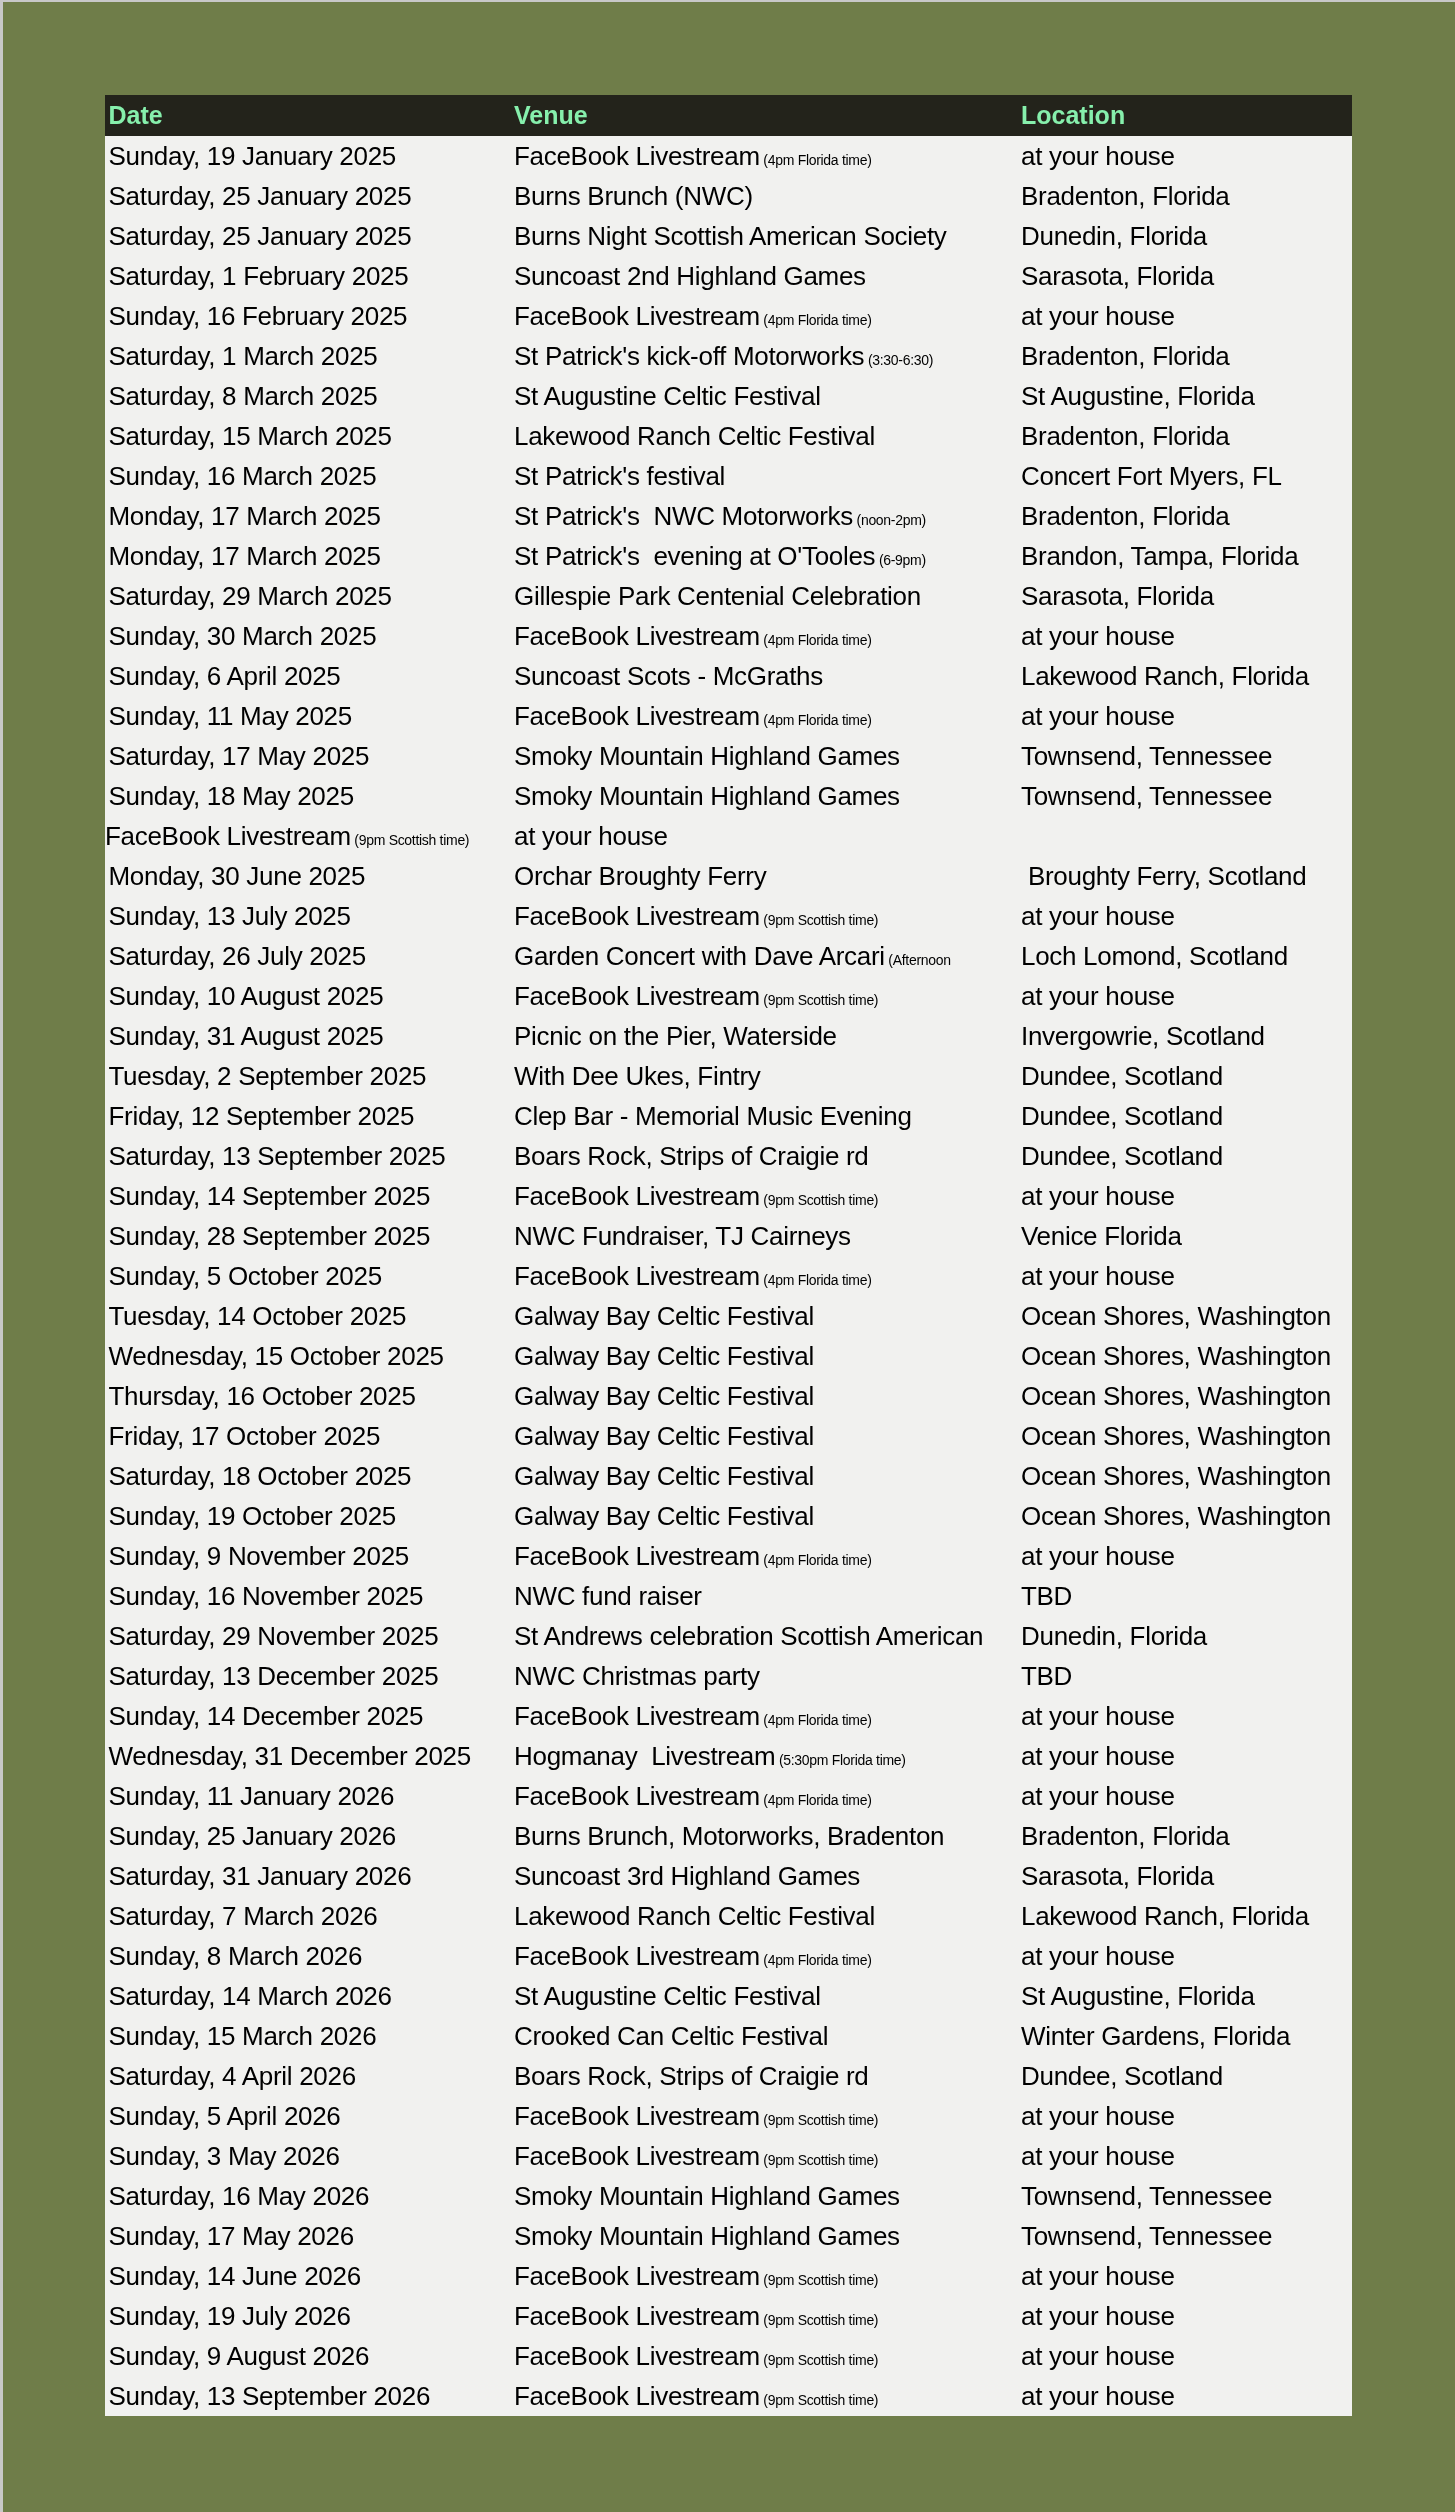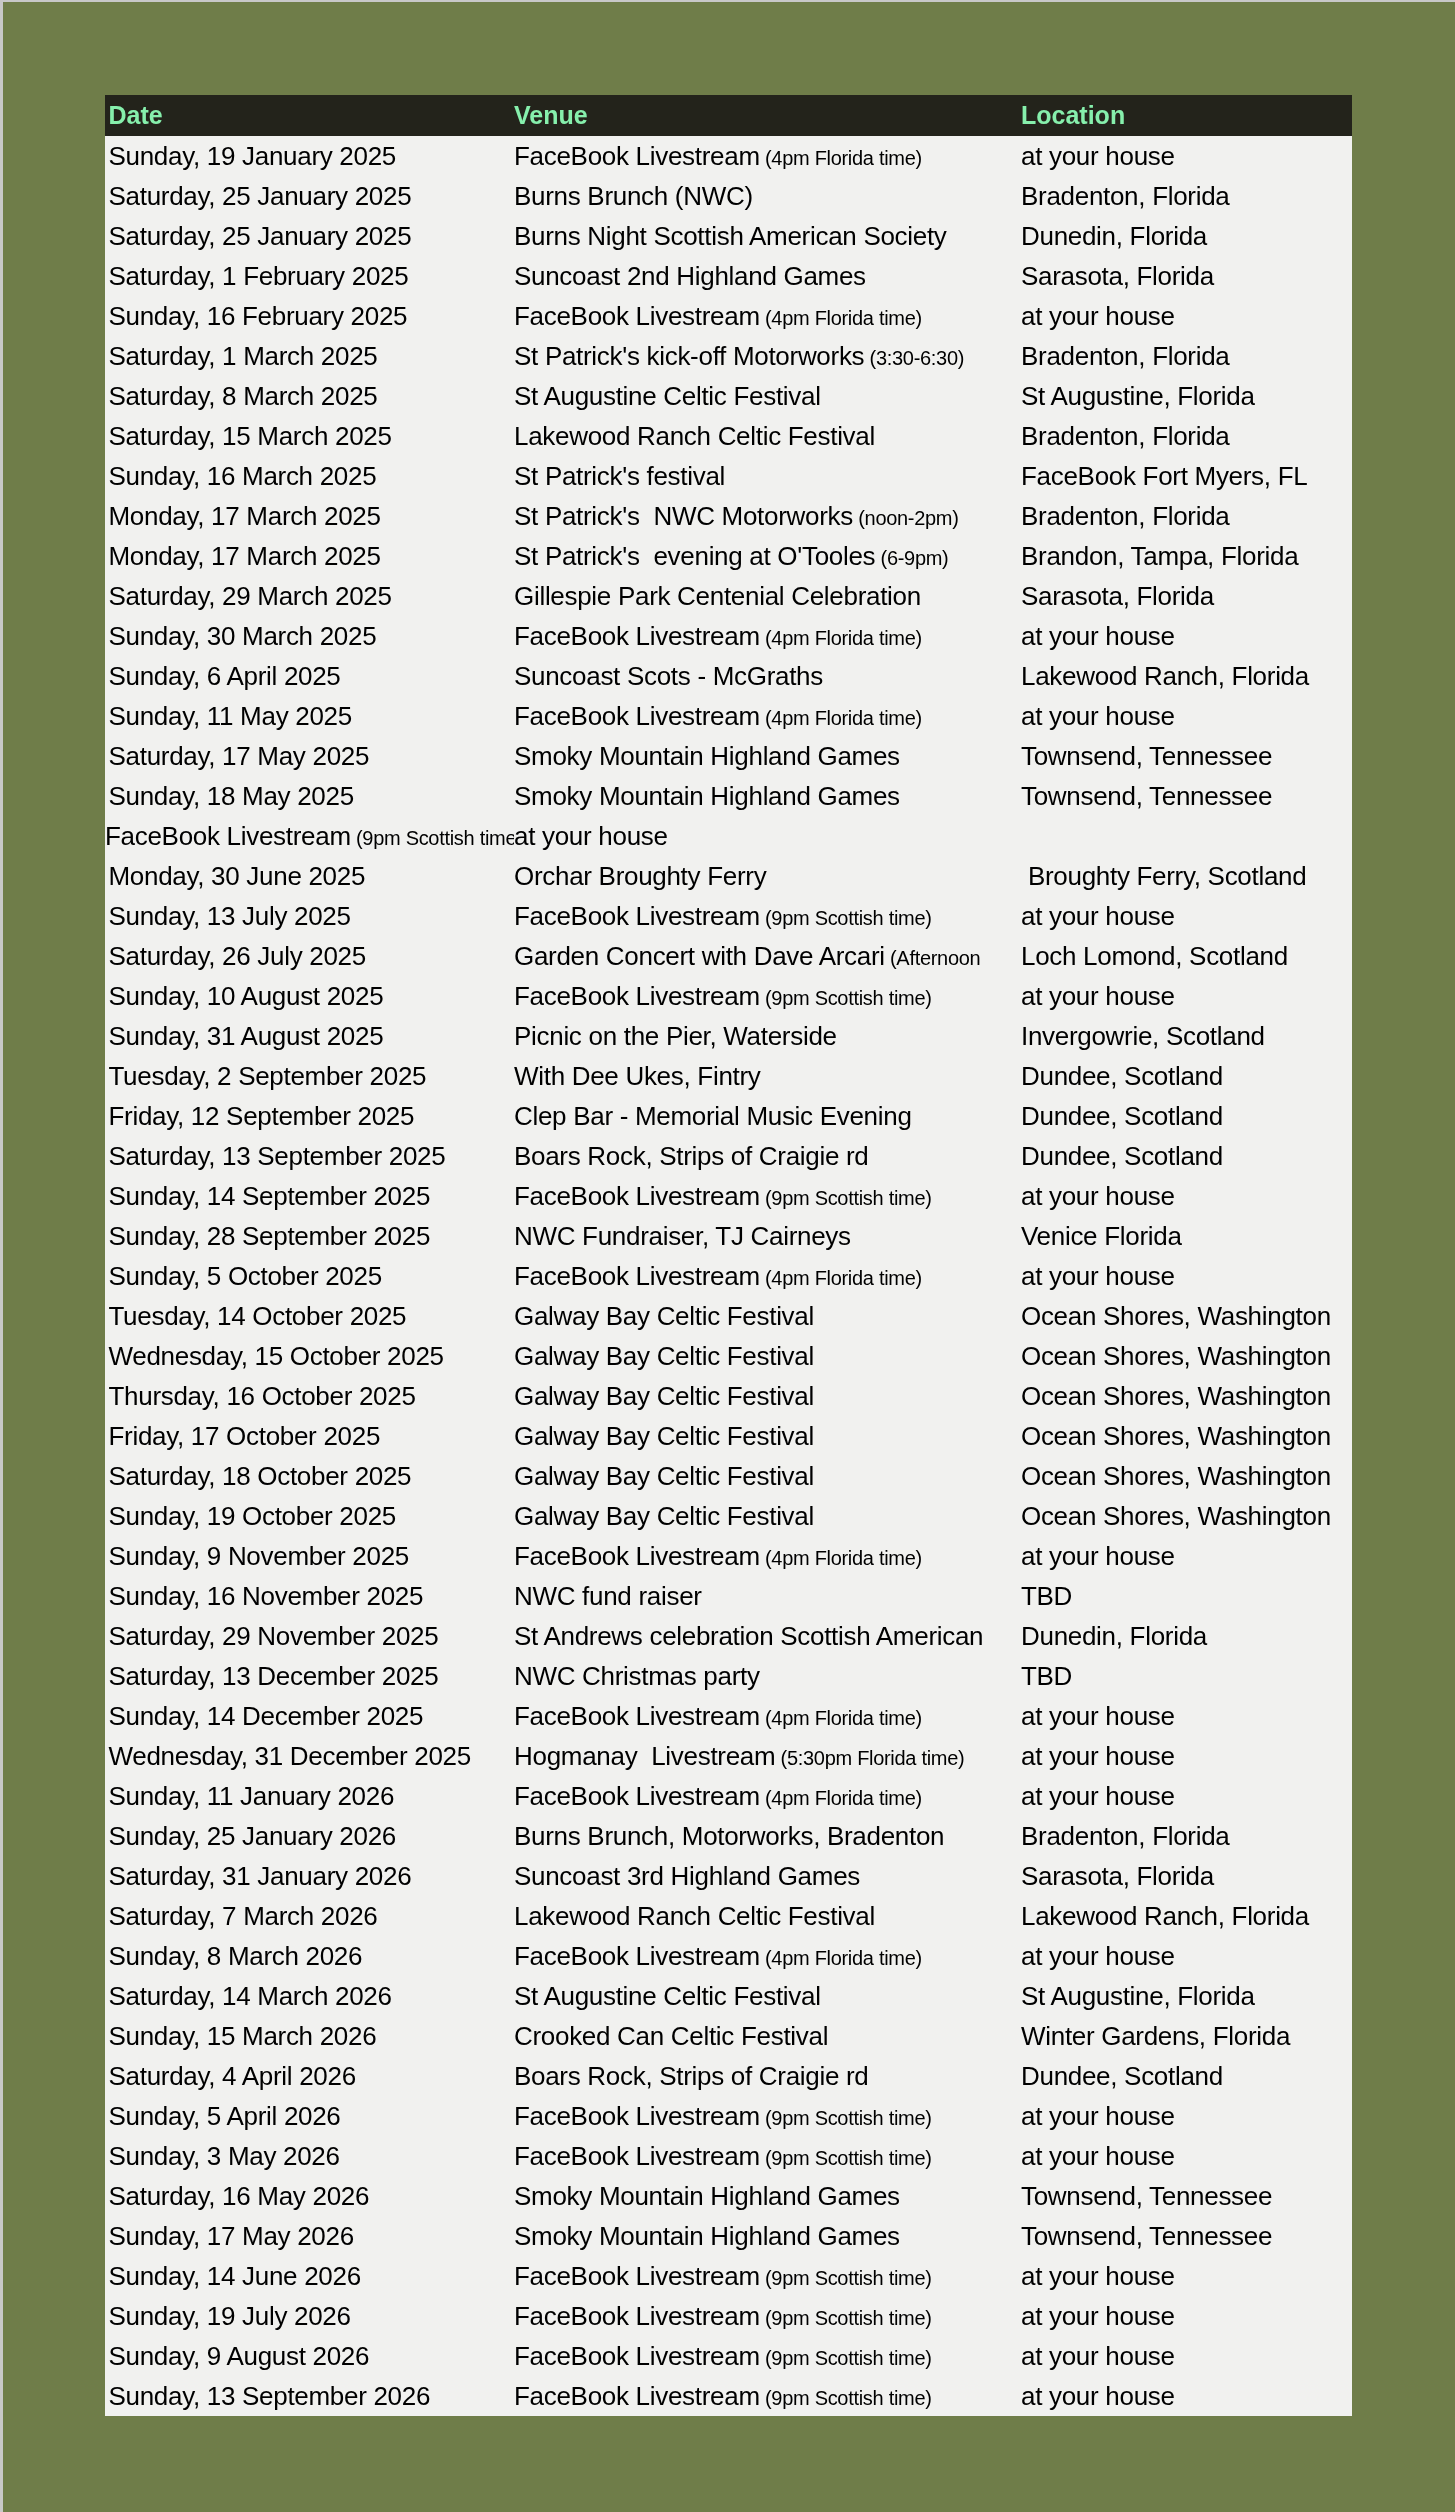--- a/index.html
+++ b/index.html
@@ -43,21 +43,21 @@
     line-height: 40px;
     font-size: 26px;
     letter-spacing: -0.3px;
     color: #000000;
   }
   .cell {
     white-space: pre;
     overflow: hidden;
   }
   .cell.date { padding-left: 3.5px; }
-  .venue-note { font-size: 20px; margin-top: 48px; }
+  .venue-note { font-size: 14px; margin-top: 48px; }
 </style>
 </head>
 <body>
 
 <div class="slide">
   <div class="events-table">
     <div class="thead">
       <div class="cell date">Date</div>
       <div class="cell venue">Venue</div>
       <div class="cell loc">Location</div>
@@ -99,21 +99,21 @@
           <div class="cell loc">St Augustine, Florida</div>
         </div>
         <div class="row">
           <div class="cell date">Saturday, 15 March 2025</div>
           <div class="cell venue">Lakewood Ranch Celtic Festival</div>
           <div class="cell loc">Bradenton, Florida</div>
         </div>
         <div class="row">
           <div class="cell date">Sunday, 16 March 2025</div>
           <div class="cell venue">St Patrick's festival</div>
-          <div class="cell loc">FaceBook Fort Myers, FL</div>
+          <div class="cell loc">Concert Fort Myers, FL</div>
         </div>
         <div class="row">
           <div class="cell date">Monday, 17 March 2025</div>
           <div class="cell venue">St Patrick's  NWC Motorworks<span class="venue-note"> (noon-2pm)</span></div>
           <div class="cell loc">Bradenton, Florida</div>
         </div>
         <div class="row">
           <div class="cell date">Monday, 17 March 2025</div>
           <div class="cell venue">St Patrick's  evening at O'Tooles<span class="venue-note"> (6-9pm)</span></div>
           <div class="cell loc">Brandon, Tampa, Florida</div>

